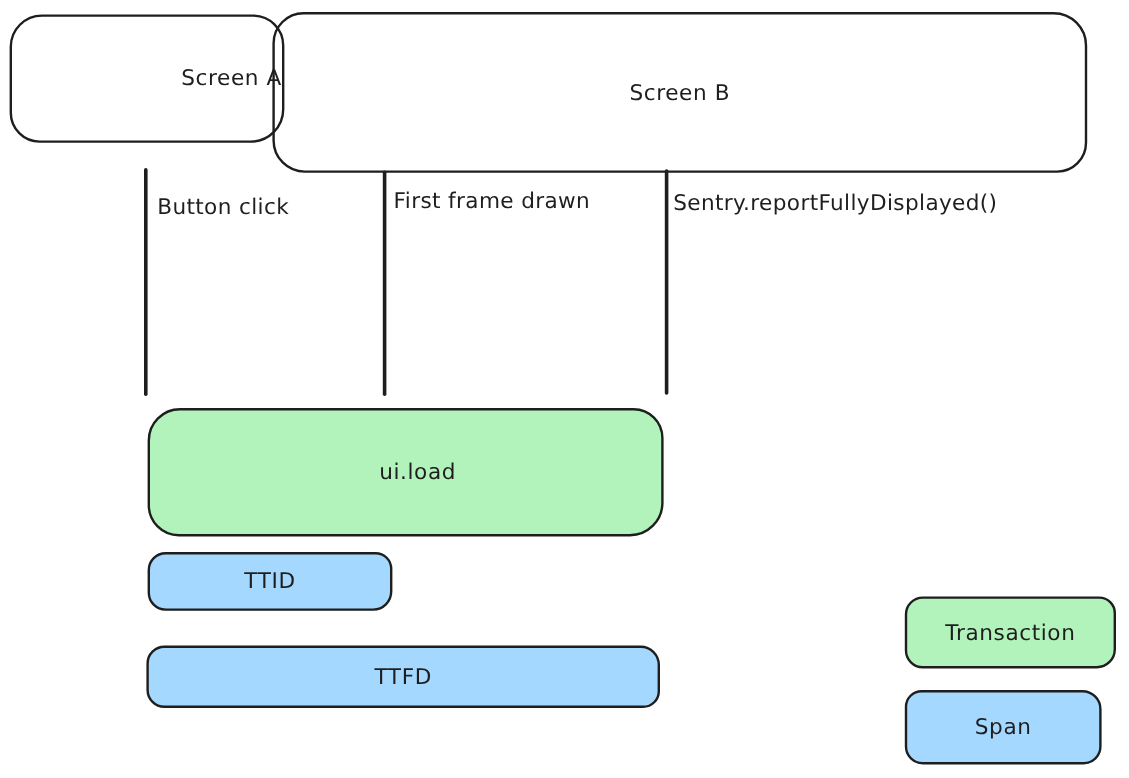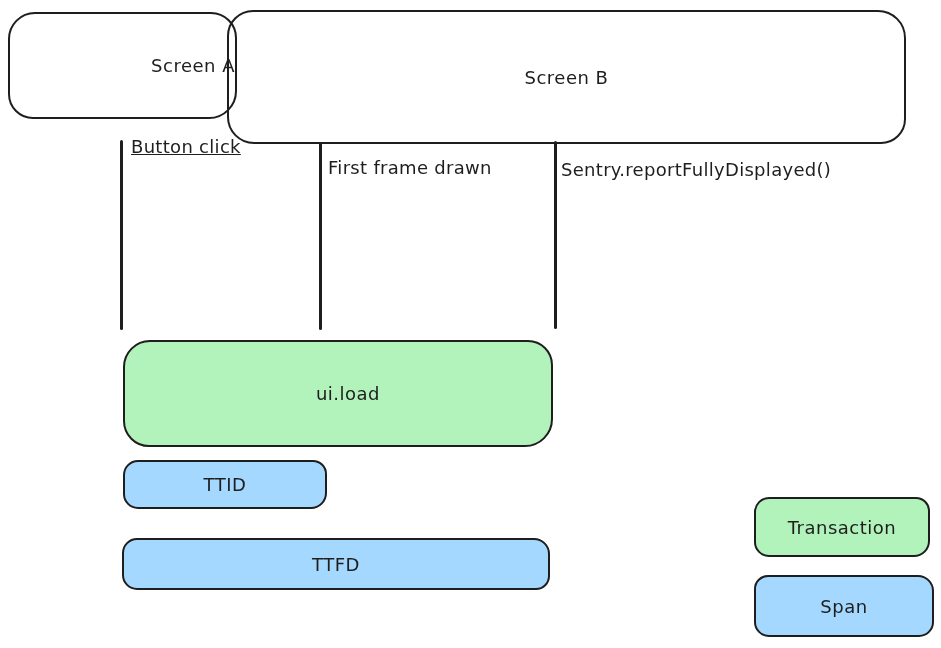--- a/index.html
+++ b/index.html
@@ -44,21 +44,21 @@
   }
   #event-line-1 { left: 120px; top: 140px; height: 190px; }
   #event-line-2 { left: 319px; top: 142px; height: 188px; }
   #event-line-3 { left: 554px; top: 141px; height: 188px; }
   .event-label {
     position: absolute;
     font-size: 18px;
     letter-spacing: 0.3px;
     white-space: nowrap;
   }
-  #event-label-1 { left: 131px; top: 136px; text-decoration: underline; }
+  #event-label-1 { left: 131px; top: 162px; }
   #event-label-2 { left: 328px; top: 157px; }
   #event-label-3 { left: 561px; top: 159px; }
   #ui-load-bar {
     left: 123px; top: 340px; width: 430px; height: 107px;
     border-radius: 27px 25px 28px 26px;
     background: var(--transaction_fill, #b2f2bb);
     padding-left: 20px;
   }
   #ttid-bar {
     left: 123px; top: 460px; width: 204px; height: 49px;
@@ -70,21 +70,21 @@
     left: 122px; top: 538px; width: 428px; height: 52px;
     border-radius: 15px 16px 14px 15px;
     background: var(--span_fill, #a5d8ff);
   }
   #legend-transaction {
     left: 754px; top: 497px; width: 176px; height: 60px;
     border-radius: 15px 14px 16px 15px;
     background: var(--transaction_fill, #b2f2bb);
   }
   #legend-span {
-    left: 754px; top: 575px; width: 180px; height: 62px;
+    left: 754px; top: 575px; width: 164px; height: 62px;
     border-radius: 14px 16px 15px 15px;
     background: var(--span_fill, #a5d8ff);
   }
 </style>
 </head>
 <body>
 
 <div class="canvas">
 
   <div class="box" id="screen-a">

